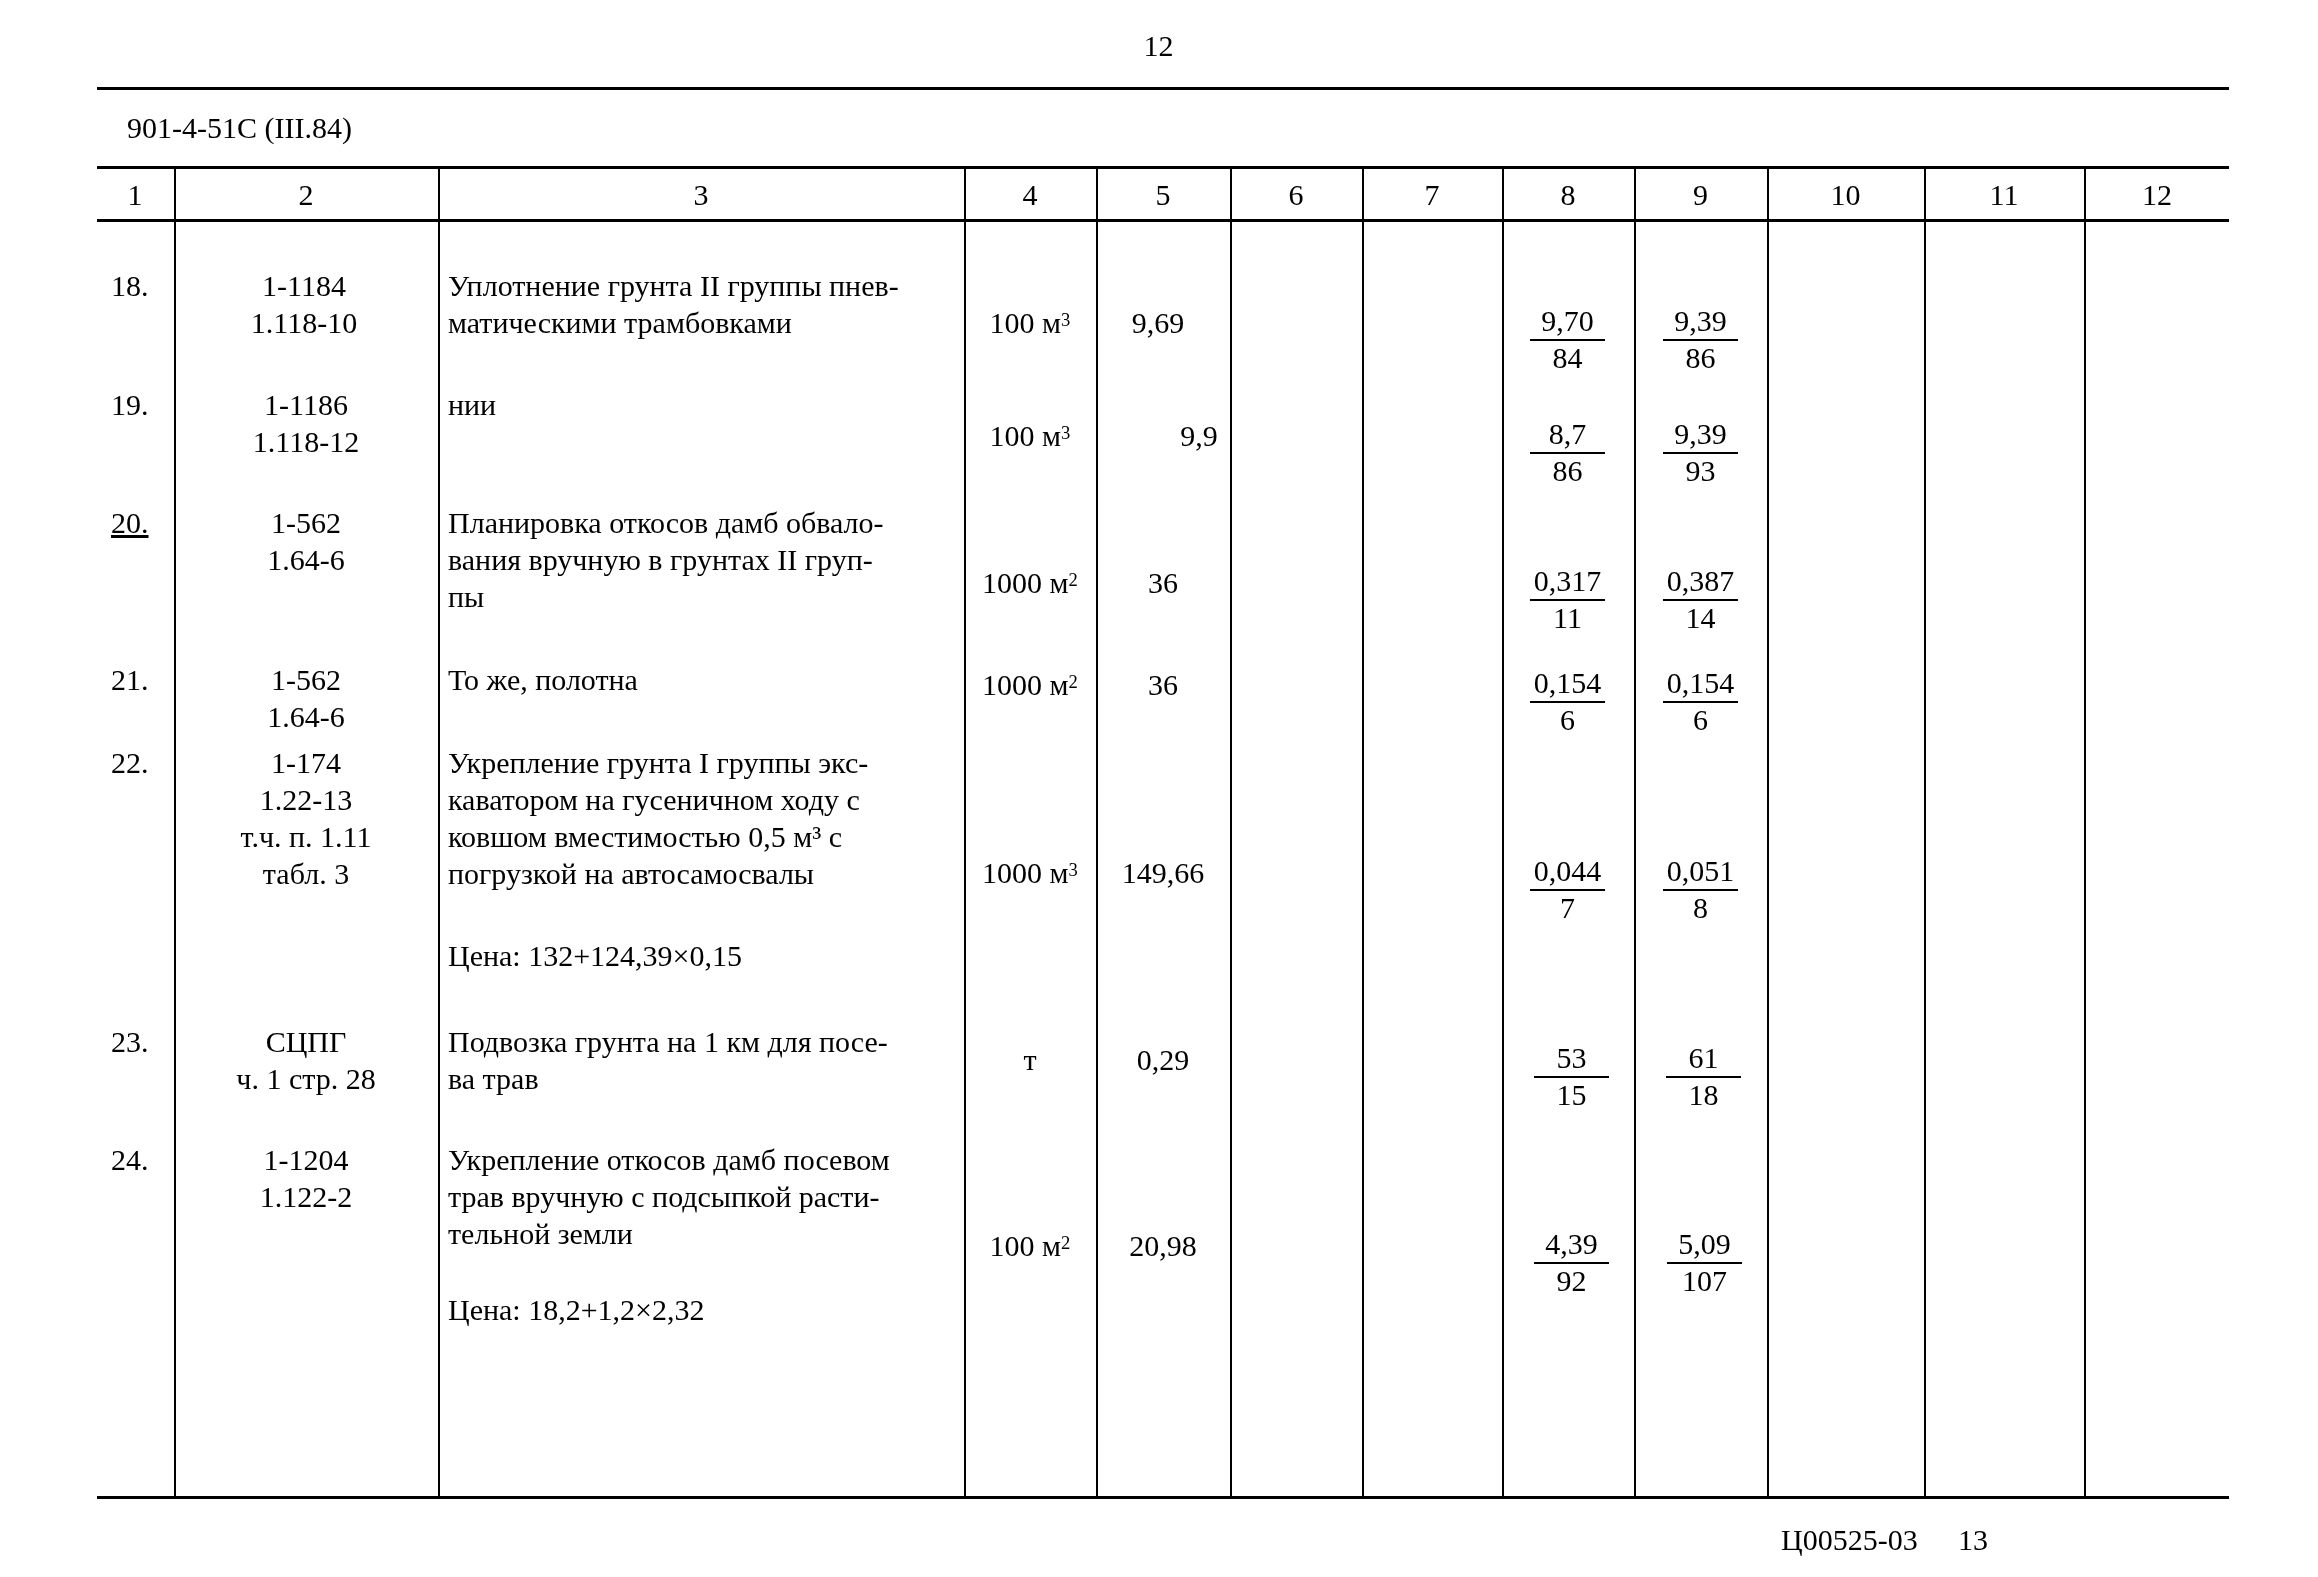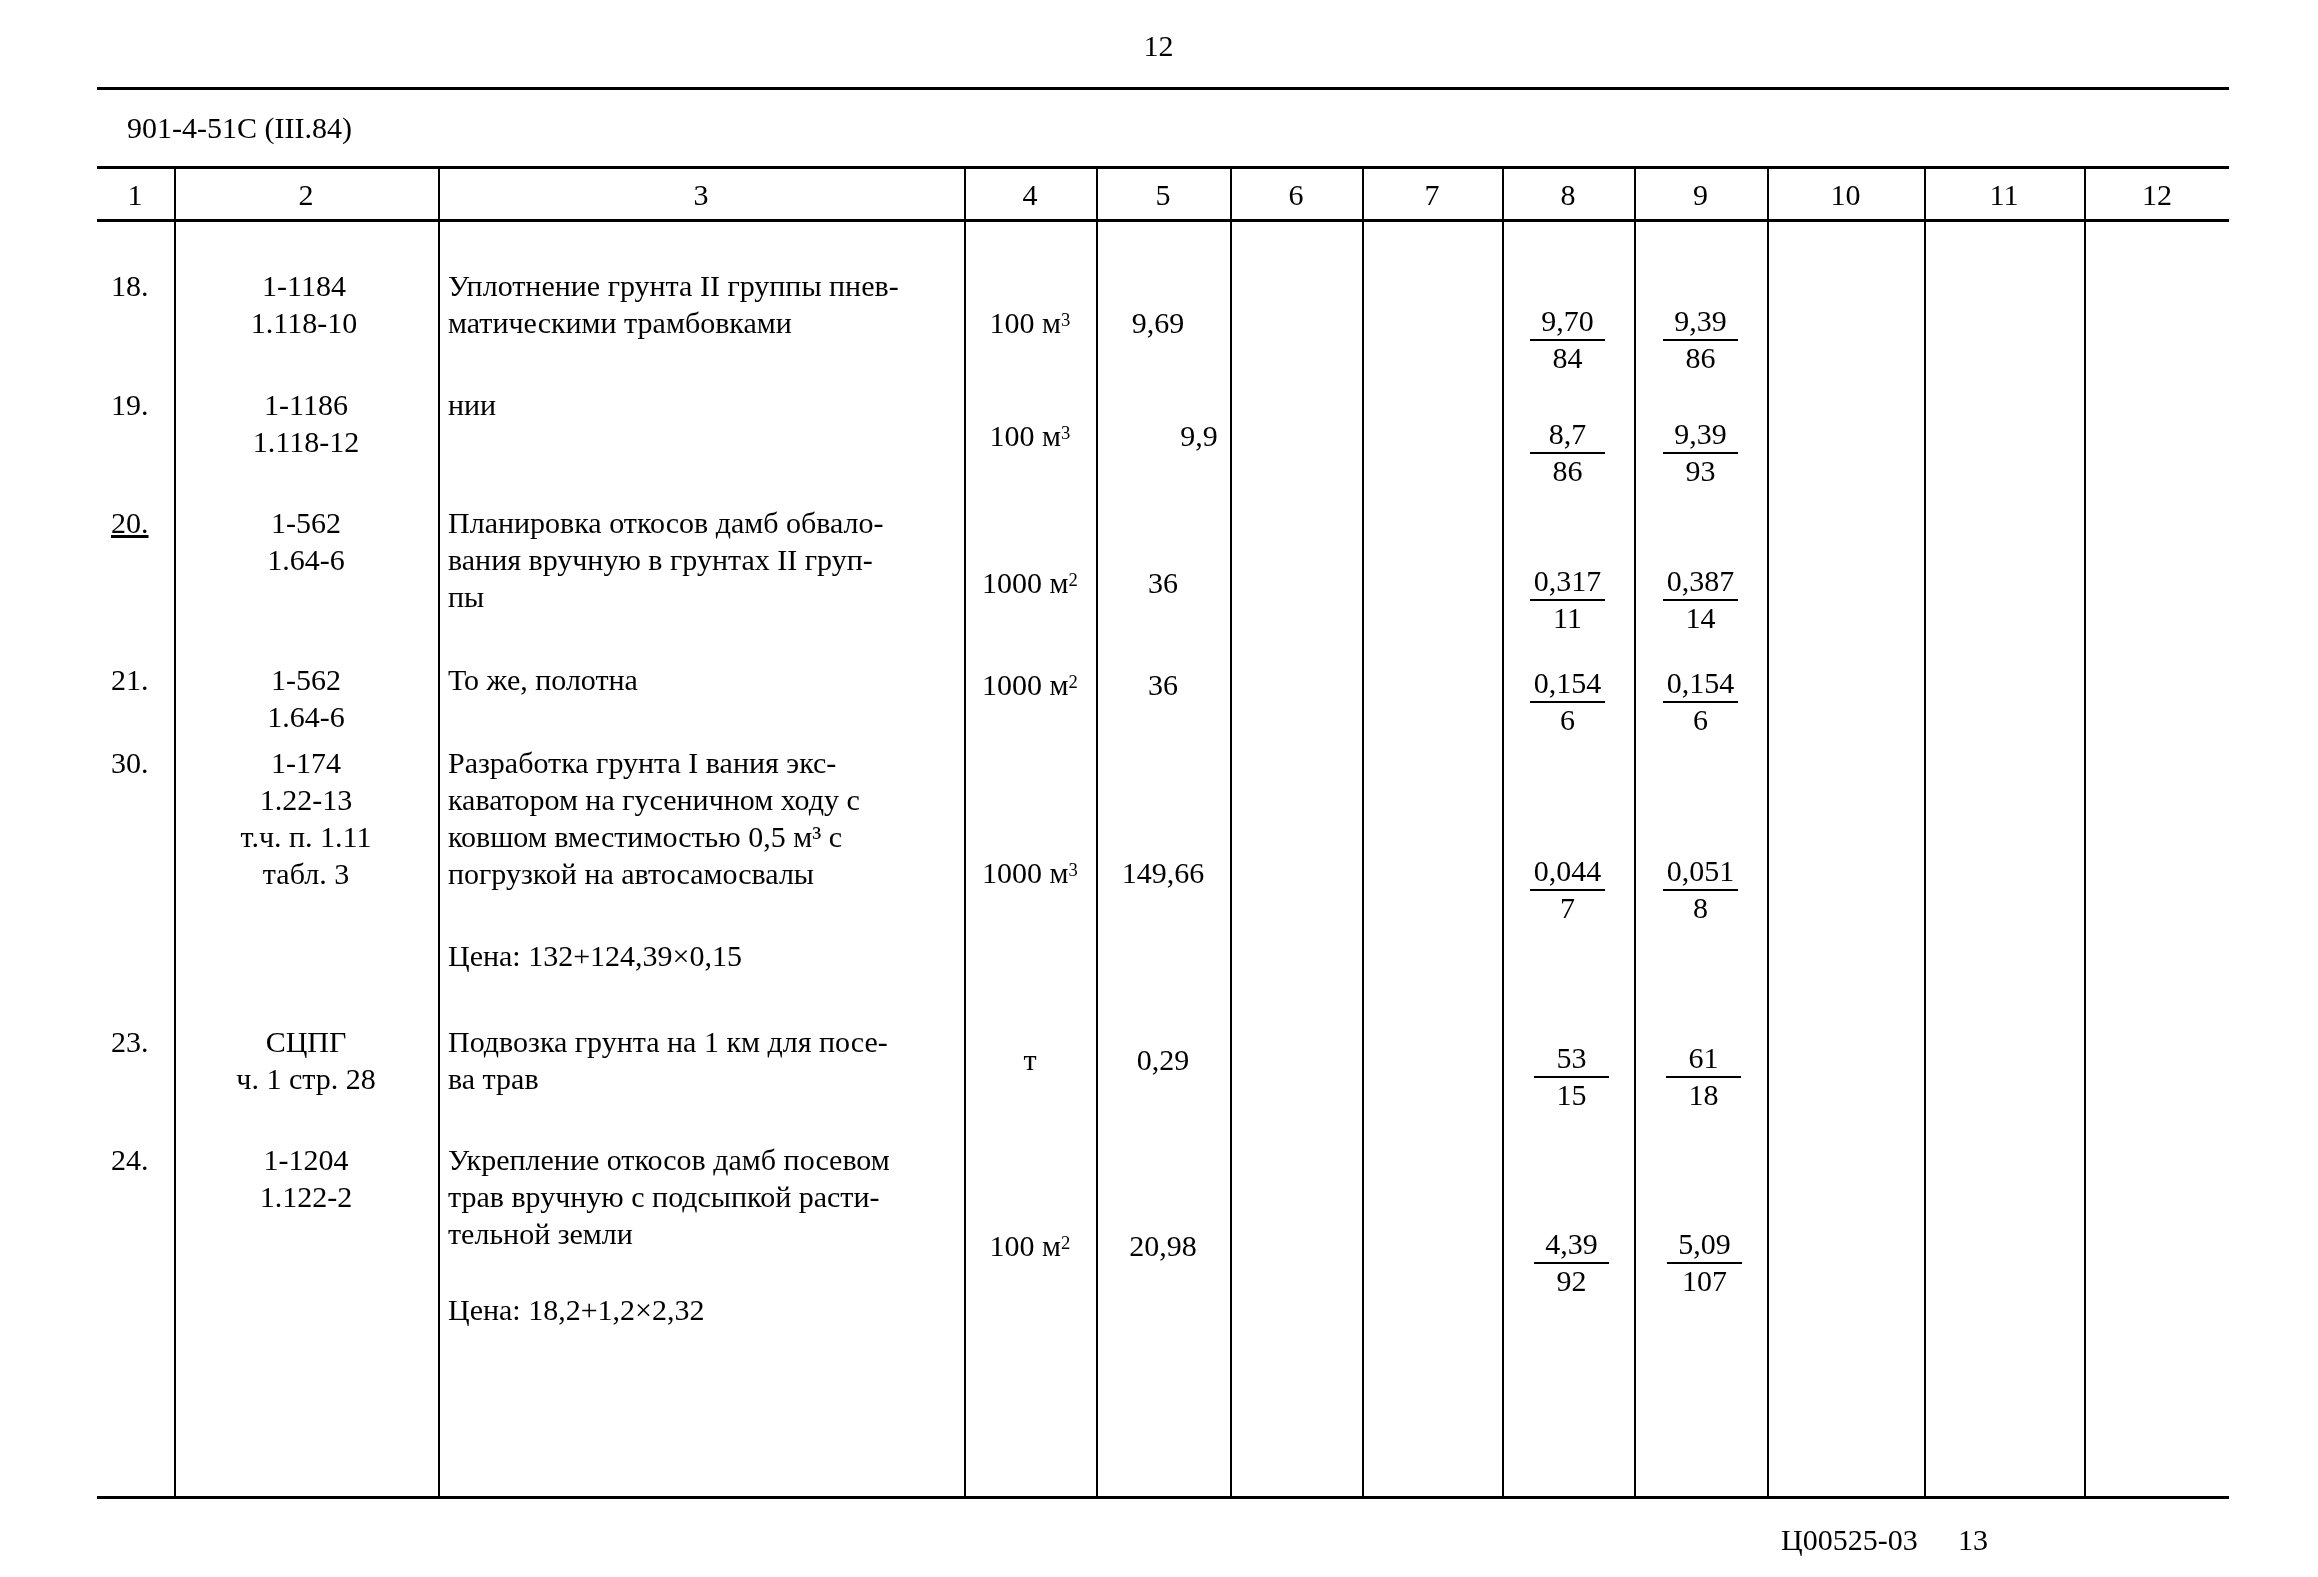--- a/index.html
+++ b/index.html
@@ -134,29 +134,29 @@
         <span class="num">0,154</span>
         <span class="den">6</span>
       </div>
     <div class="frac" style="left:1647px; top:666px;">
         <span class="num">0,154</span>
         <span class="den">6</span>
       </div>
   </div>
 
   <div>
-    <div class="txt" style="left:111px; top:744px;">30.</div>
+    <div class="txt" style="left:111px; top:744px;">22.</div>
     <div class="txt c" style="left:174px; top:744px; width:264px;">
       <div>1-174</div>
       <div>1.22-13</div>
       <div>т.ч. п. 1.11</div>
       <div>табл. 3</div>
     </div>
     <div class="desc" style="left:448px; top:744px;">
-      <span>Разработка грунта I вания экс-</span>
+      <span>Укрепление грунта I группы экс-</span>
       <span>каватором на гусеничном ходу с</span>
       <span>ковшом вместимостью 0,5 м³ с</span>
       <span>погрузкой на автосамосвалы</span>
     </div>
     <div class="txt" style="left:448px; top:937px;">Цена: 132+124,39×0,15</div>
     <div class="txt c" style="left:964px; top:854px; width:132px;"><span>1000 м</span><sup>3</sup></div>
     <div class="txt c" style="left:1096px; top:854px; width:134px;">149,66</div>
     <div class="frac" style="left:1514px; top:854px;">
         <span class="num">0,044</span>
         <span class="den">7</span>

